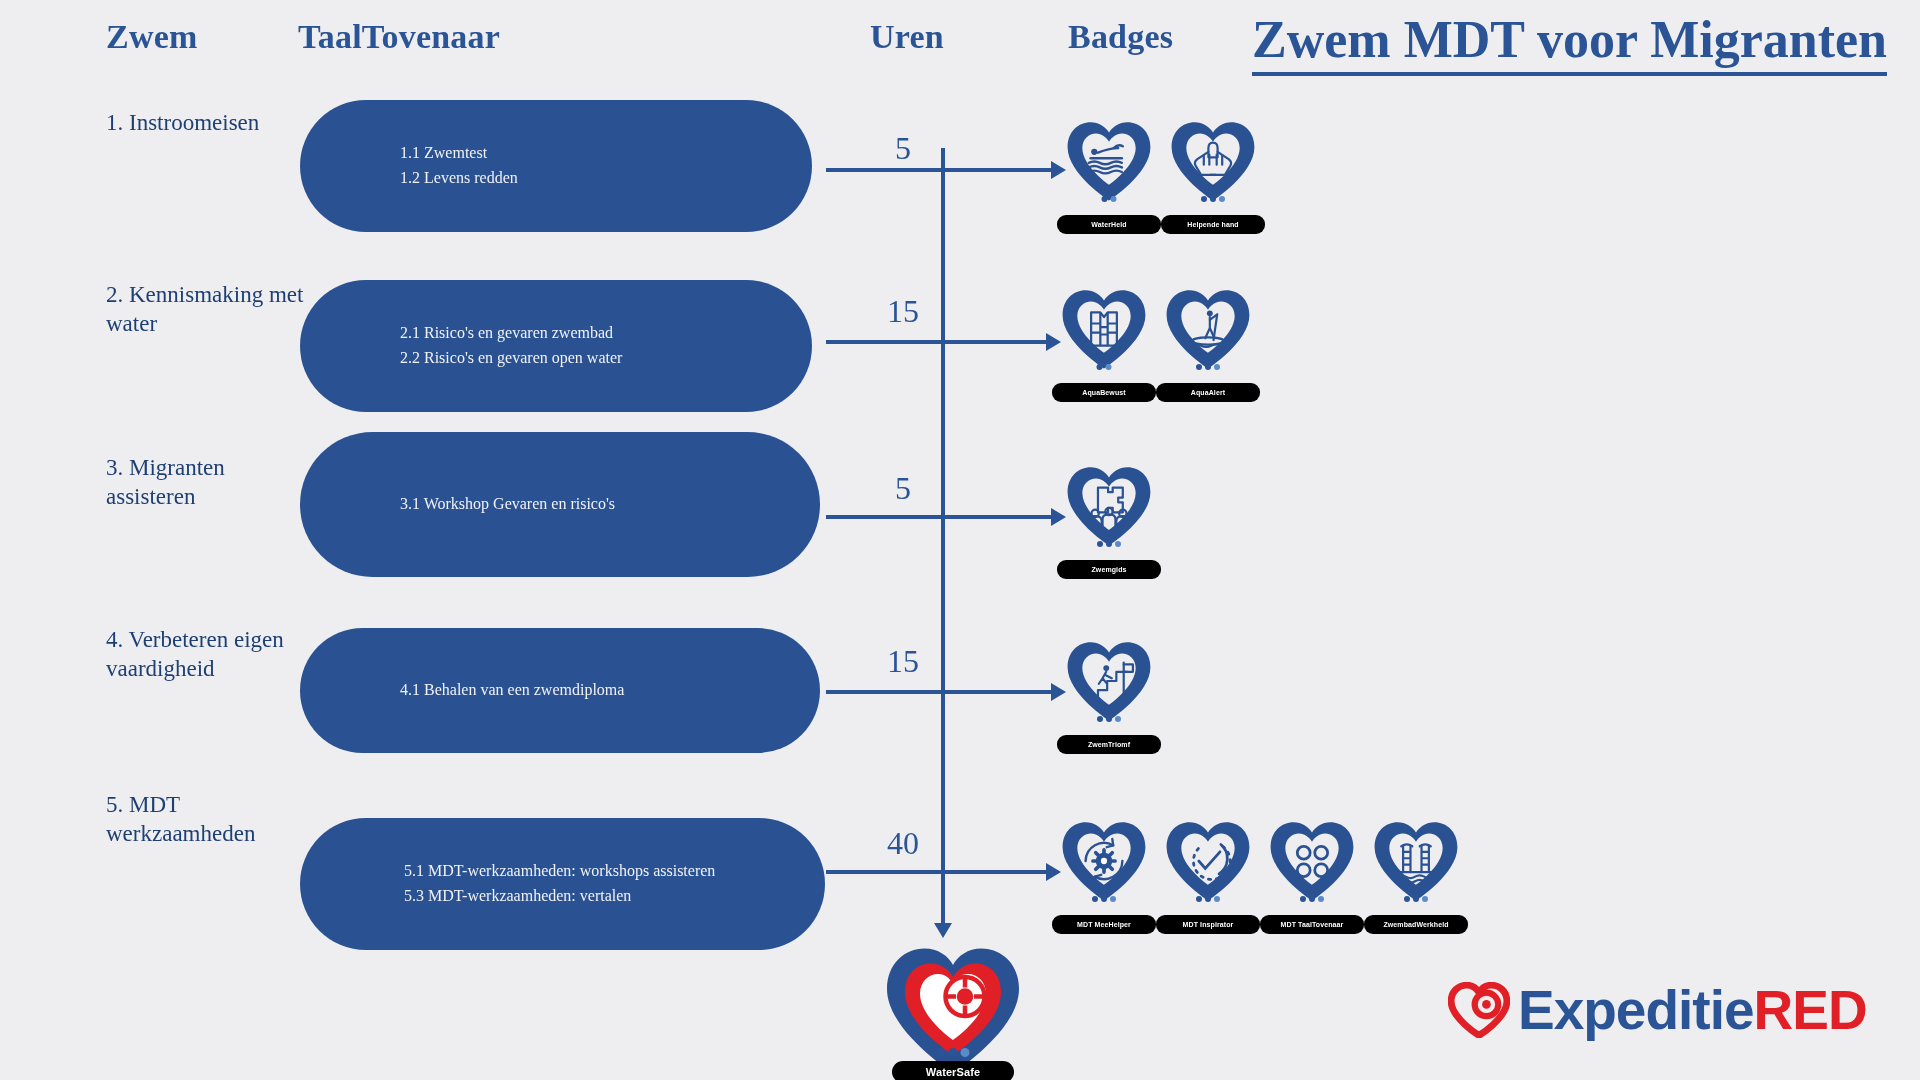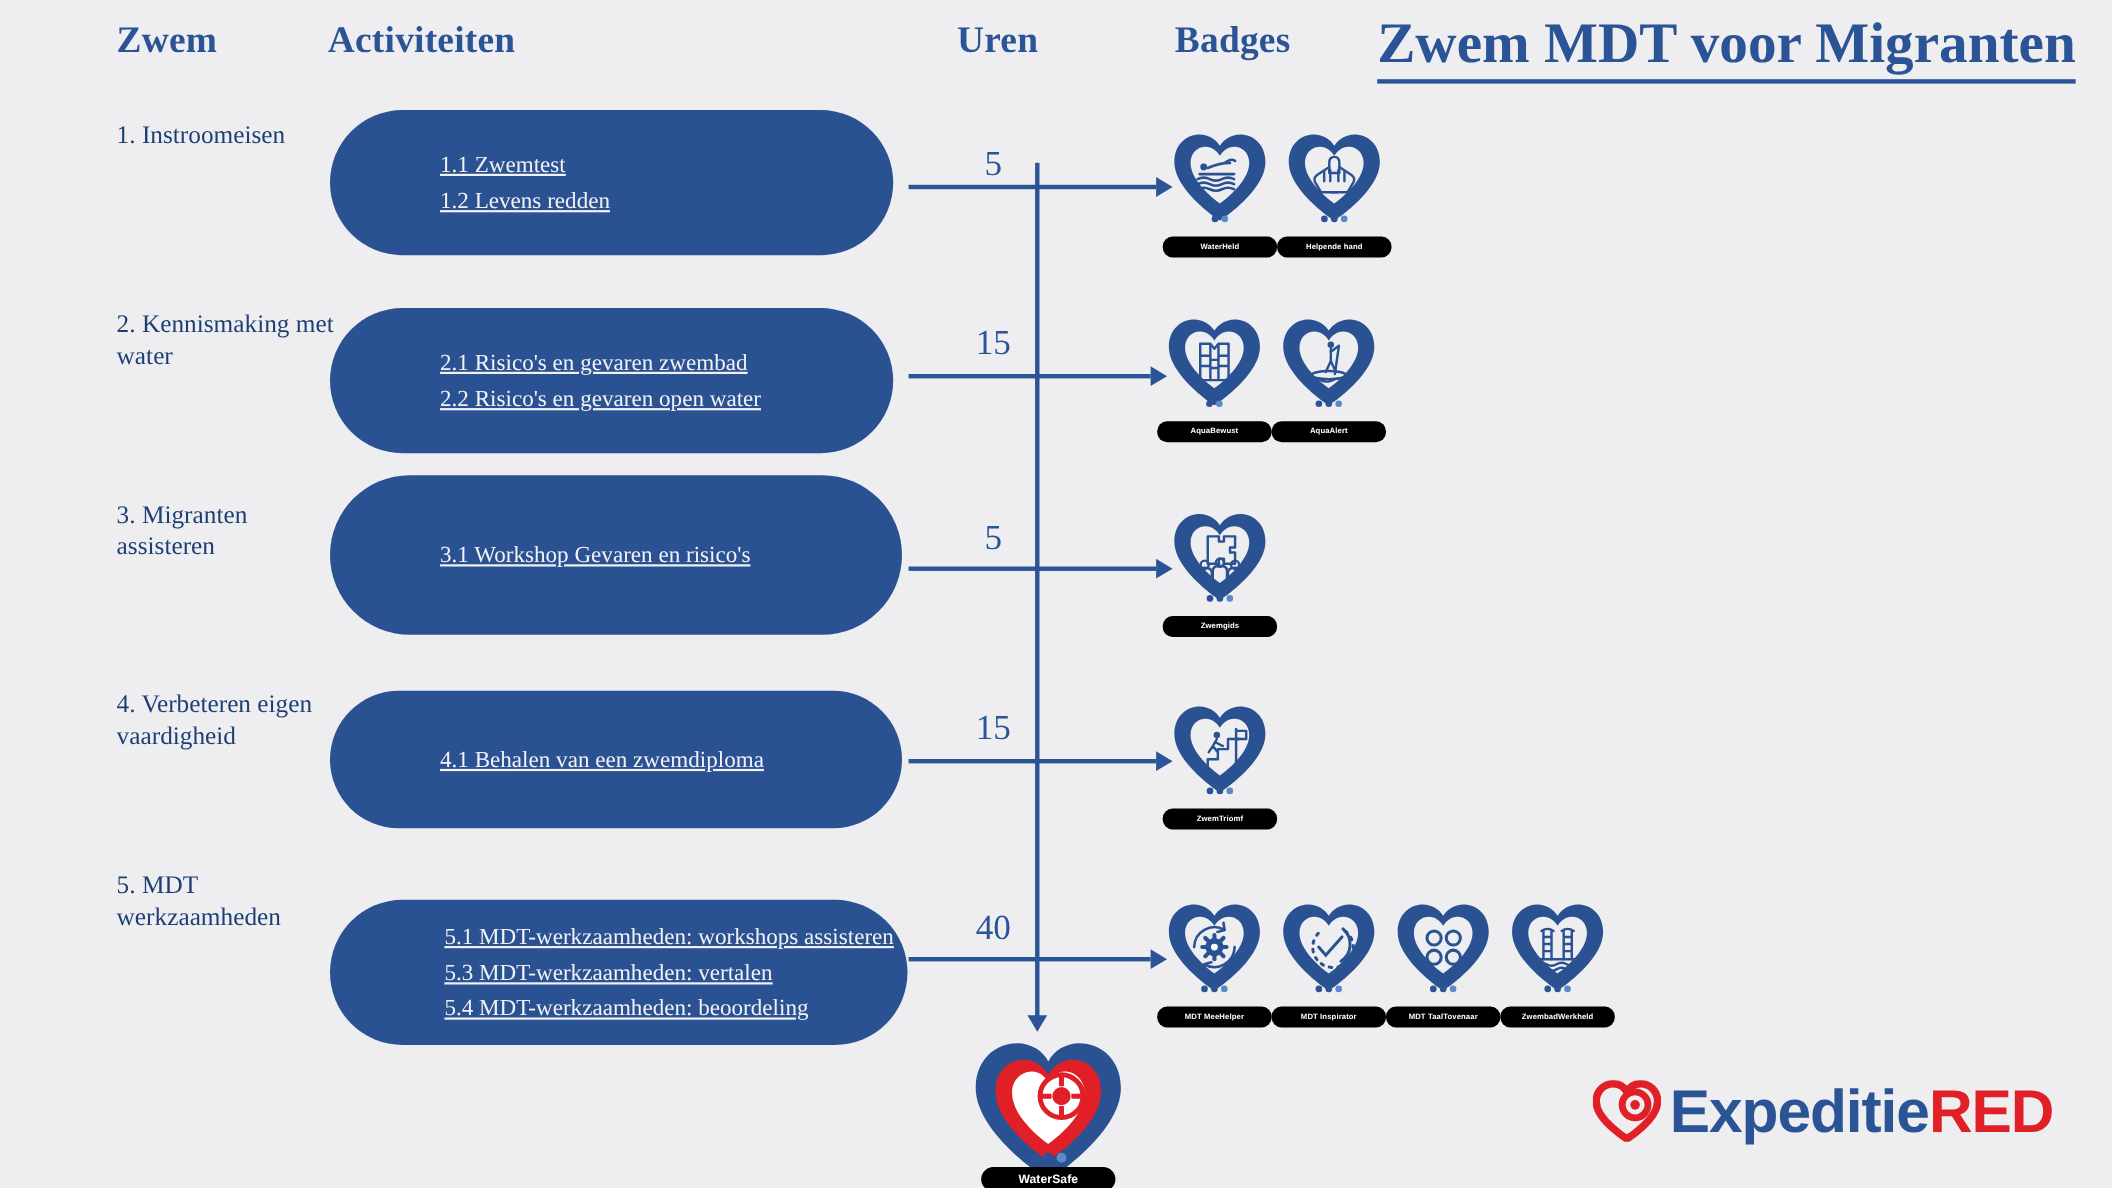--- a/index.html
+++ b/index.html
@@ -37,21 +37,21 @@
     color: #1d3f73; font-size: 23px; line-height: 1.28;
   }
   .pill {
     position: absolute; left: 300px;
     background: #2a5293;
     border-radius: 999px;
     display: flex; align-items: center;
   }
   .pill-lines {
     margin-left: 100px; color: #f2f2f4;
-    font-size: 21px; line-height: 1.55; white-space: nowrap; text-decoration: underline;
+    font-size: 16px; line-height: 1.55; white-space: nowrap;
   }
   .pill-lines.w2 { margin-left: 104px; }
 
   
   .hours {
     position: absolute; color: #2a5495; font-size: 32px;
     font-weight: normal; text-align: center; width: 80px;
   }
   .arrow-line {
     position: absolute; height: 4px; background: #2a5495;
@@ -112,21 +112,21 @@
   }
   .logo-text .blue { color: #2a5495; }
   .logo-text .red  { color: #e01f26; }
 </style>
 </head>
 <body>
 
 <div id="stage">
 
   <div class="hdr hdr-taken">Zwem</div>
-  <div class="hdr hdr-act">Activiteiten</div>
+  <div class="hdr hdr-act">TaalTovenaar</div>
   <div class="hdr hdr-uren">Uren</div>
   <div class="hdr hdr-badges">Badges</div>
   <div class="title">Zwem MDT voor Migranten</div>
 
   <div class="spine" style="top:148px;height:777px;"></div>
   <div class="spine-head" style="left:934px;top:923px;"></div>
 
   <div id="rows">
       <div class="row">
         <div class="task" style="top: 108px; width: 220px;">1. Instroomeisen</div>
@@ -311,21 +311,20 @@
             </div>
           </div>
         </div>
       </div>
       <div class="row">
         <div class="task" style="top: 790px; width: 200px;">5. MDT werkzaamheden</div>
         <div class="pill" style="top: 818px; height: 132px; width: 525px;">
           <div class="pill-lines w2">
             <div>5.1 MDT-werkzaamheden: workshops assisteren</div>
             <div>5.3 MDT-werkzaamheden: vertalen</div>
-            <div>5.4 MDT-werkzaamheden: beoordeling</div>
           </div>
         </div>
         <div class="hours" style="top: 825px; left: 863px;">40</div>
         <div class="arrow-line" style="top: 870px; left: 826px; width: 117px;"></div>
         <div class="arrow-line" style="top: 870px; left: 941px; width: 105px;"></div>
         <div class="arrow-head" style="top: 863px; left: 1046px;"></div>
         <div class="badge-row" style="top: 815px; left: 1058px;">
           <div class="badge">
             <svg viewBox="0 0 100 100">
     <path d="M50 93 C50 93 5 64 5 35 C5 18 17 8 30 8 C39 8 46 13 50 19 C54 13 61 8 70 8 C83 8 95 18 95 35 C95 64 50 93 50 93 Z" fill="#2a5293"></path>

